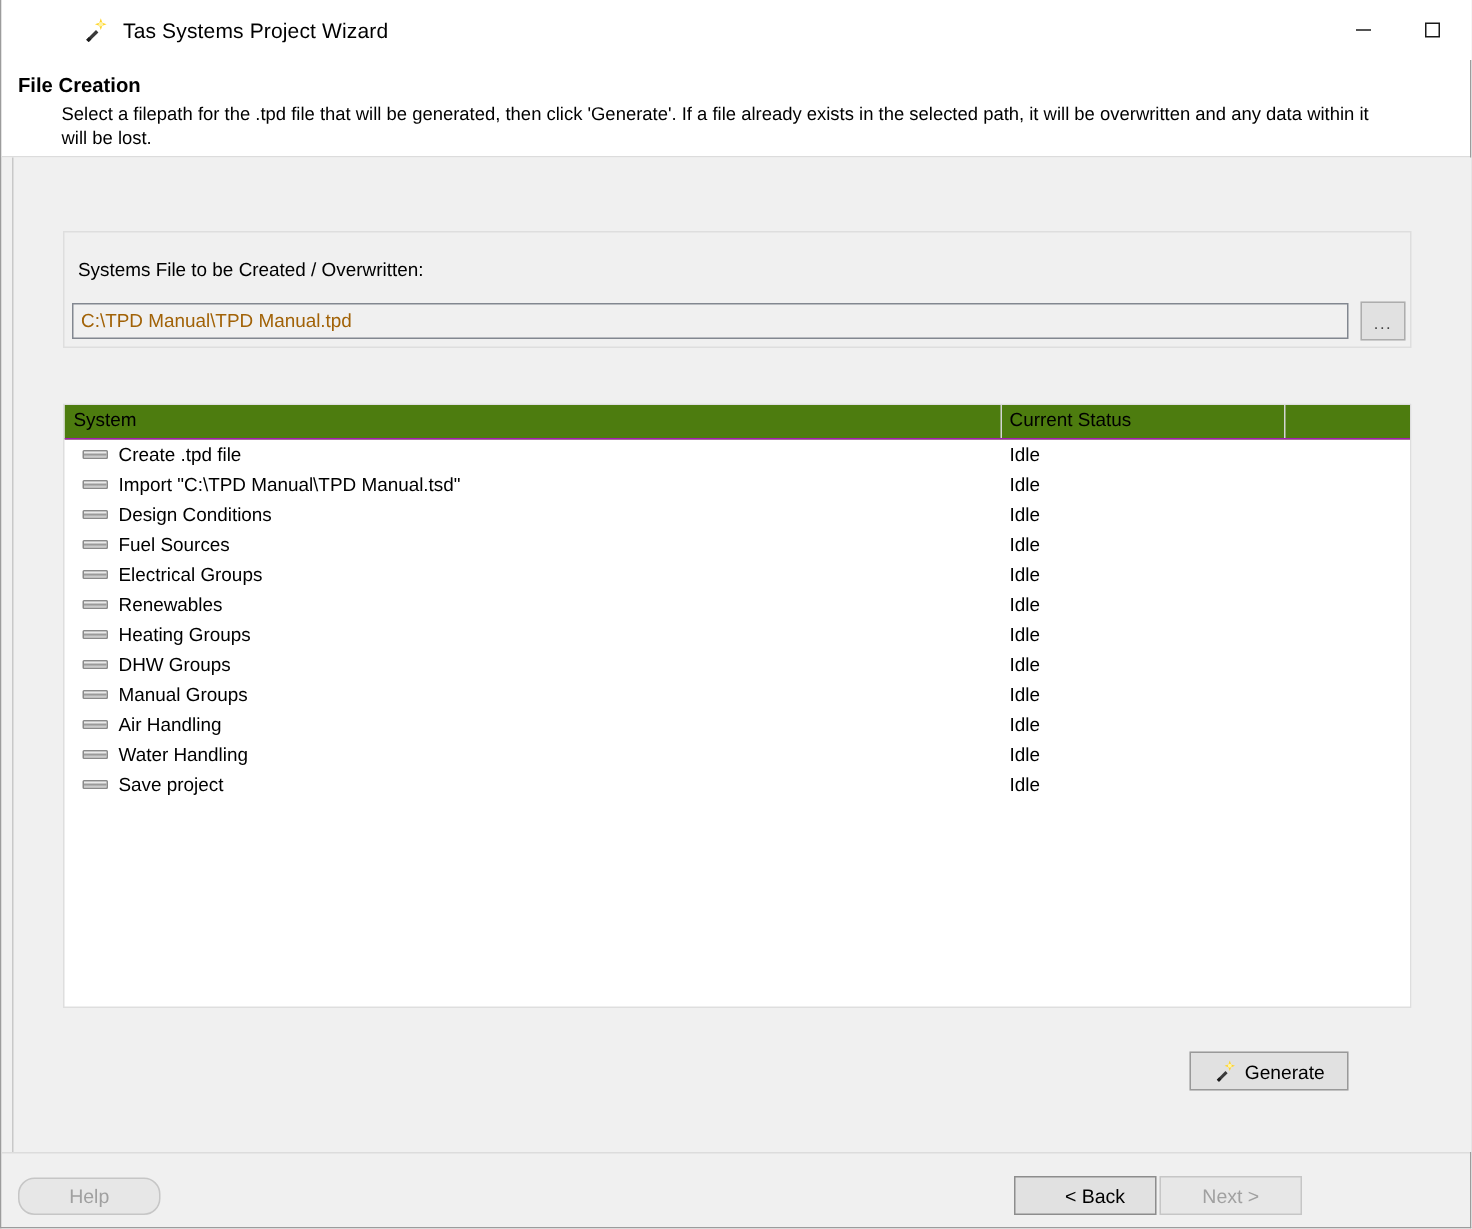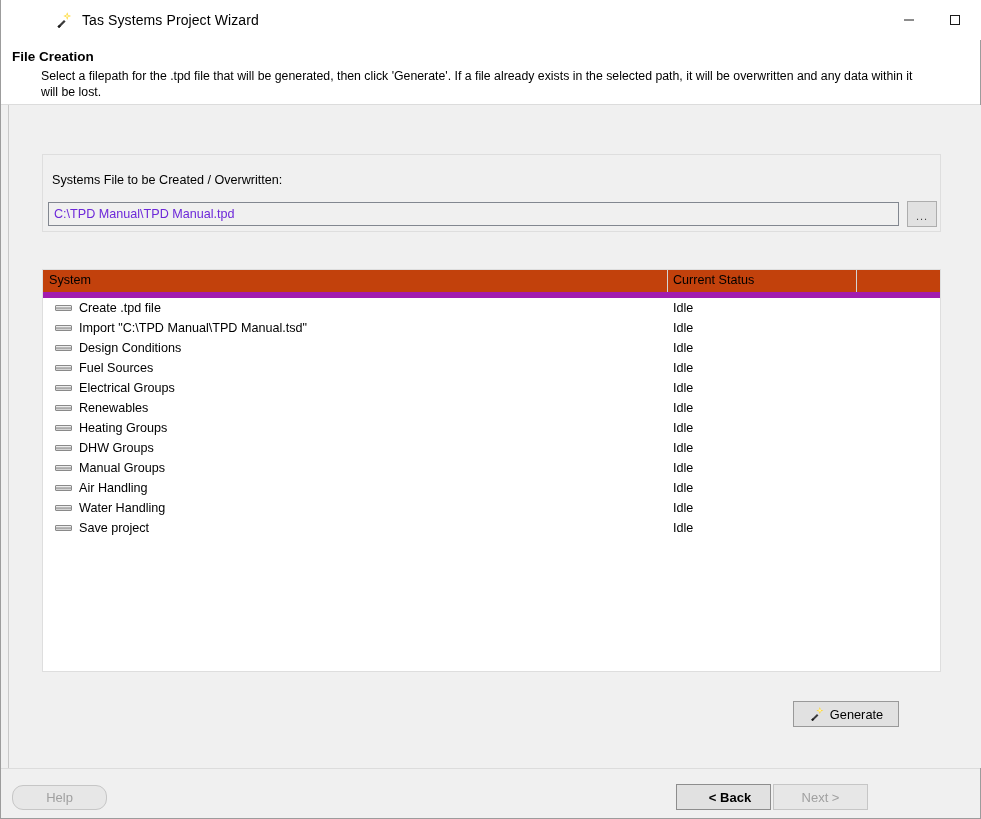--- a/index.html
+++ b/index.html
@@ -136,21 +136,21 @@
     position: absolute;
     left: 5px;
     top: 47px;
     width: 851px;
     height: 24px;
     background: #f0f0f0;
     border: 1px solid #828790;
     box-sizing: border-box;
     font-family: "Liberation Sans", sans-serif;
     font-size: 12.6px;
-    color: #6d28d9;
+    color: #a16207;
     padding: 0 5px;
     line-height: 22px;
     outline: none;
   }
   .browse-btn {
     position: absolute;
     left: 864px;
     top: 46px;
     width: 30px;
     height: 26px;
@@ -175,22 +175,22 @@
     width: 899px;
     height: 403px;
     background: #ffffff;
     border: 1px solid #dedede;
     box-sizing: border-box;
     overflow: hidden;
   }
   .list-header {
     position: relative;
     height: 22px;
-    border-bottom: 6px solid #a21caf;
-    background: #c2410c;
+    border-bottom: 1px solid #a21caf;
+    background: #4d7c0f;
   }
   .col-sys {
     position: absolute;
     left: 6px;
     top: 3px;
     font-size: 12.6px;
     color: #000;
   }
   .col-status {
     position: absolute;
@@ -286,21 +286,21 @@
     background: #e1e1e1;
     border: 1px solid #adadad;
     color: #000;
   }
   .btn.disabled {
     color: #a0a0a0;
     background: #e7e7e7;
     border-color: #c6c6c6;
   }
   .btn-help  { left: 11px;  top: 16px; width: 95px; height: 25px; border-radius: 11px; }
-  .btn-back  { left: 675px; top: 15px; width: 95px; height: 26px; border-color: #8d8d8d; font-weight: bold; padding-left: 13px; }
+  .btn-back  { left: 675px; top: 15px; width: 95px; height: 26px; border-color: #8d8d8d; font-weight: normal; padding-left: 13px; }
   .btn-next  { left: 772px; top: 15px; width: 95px; height: 26px; }
 </style>
 </head>
 <body>
 
 <div class="window">
 
   <div class="titlebar">
     <div class="title-icon">
       <svg width="18" height="18" viewBox="0 0 18 18">

